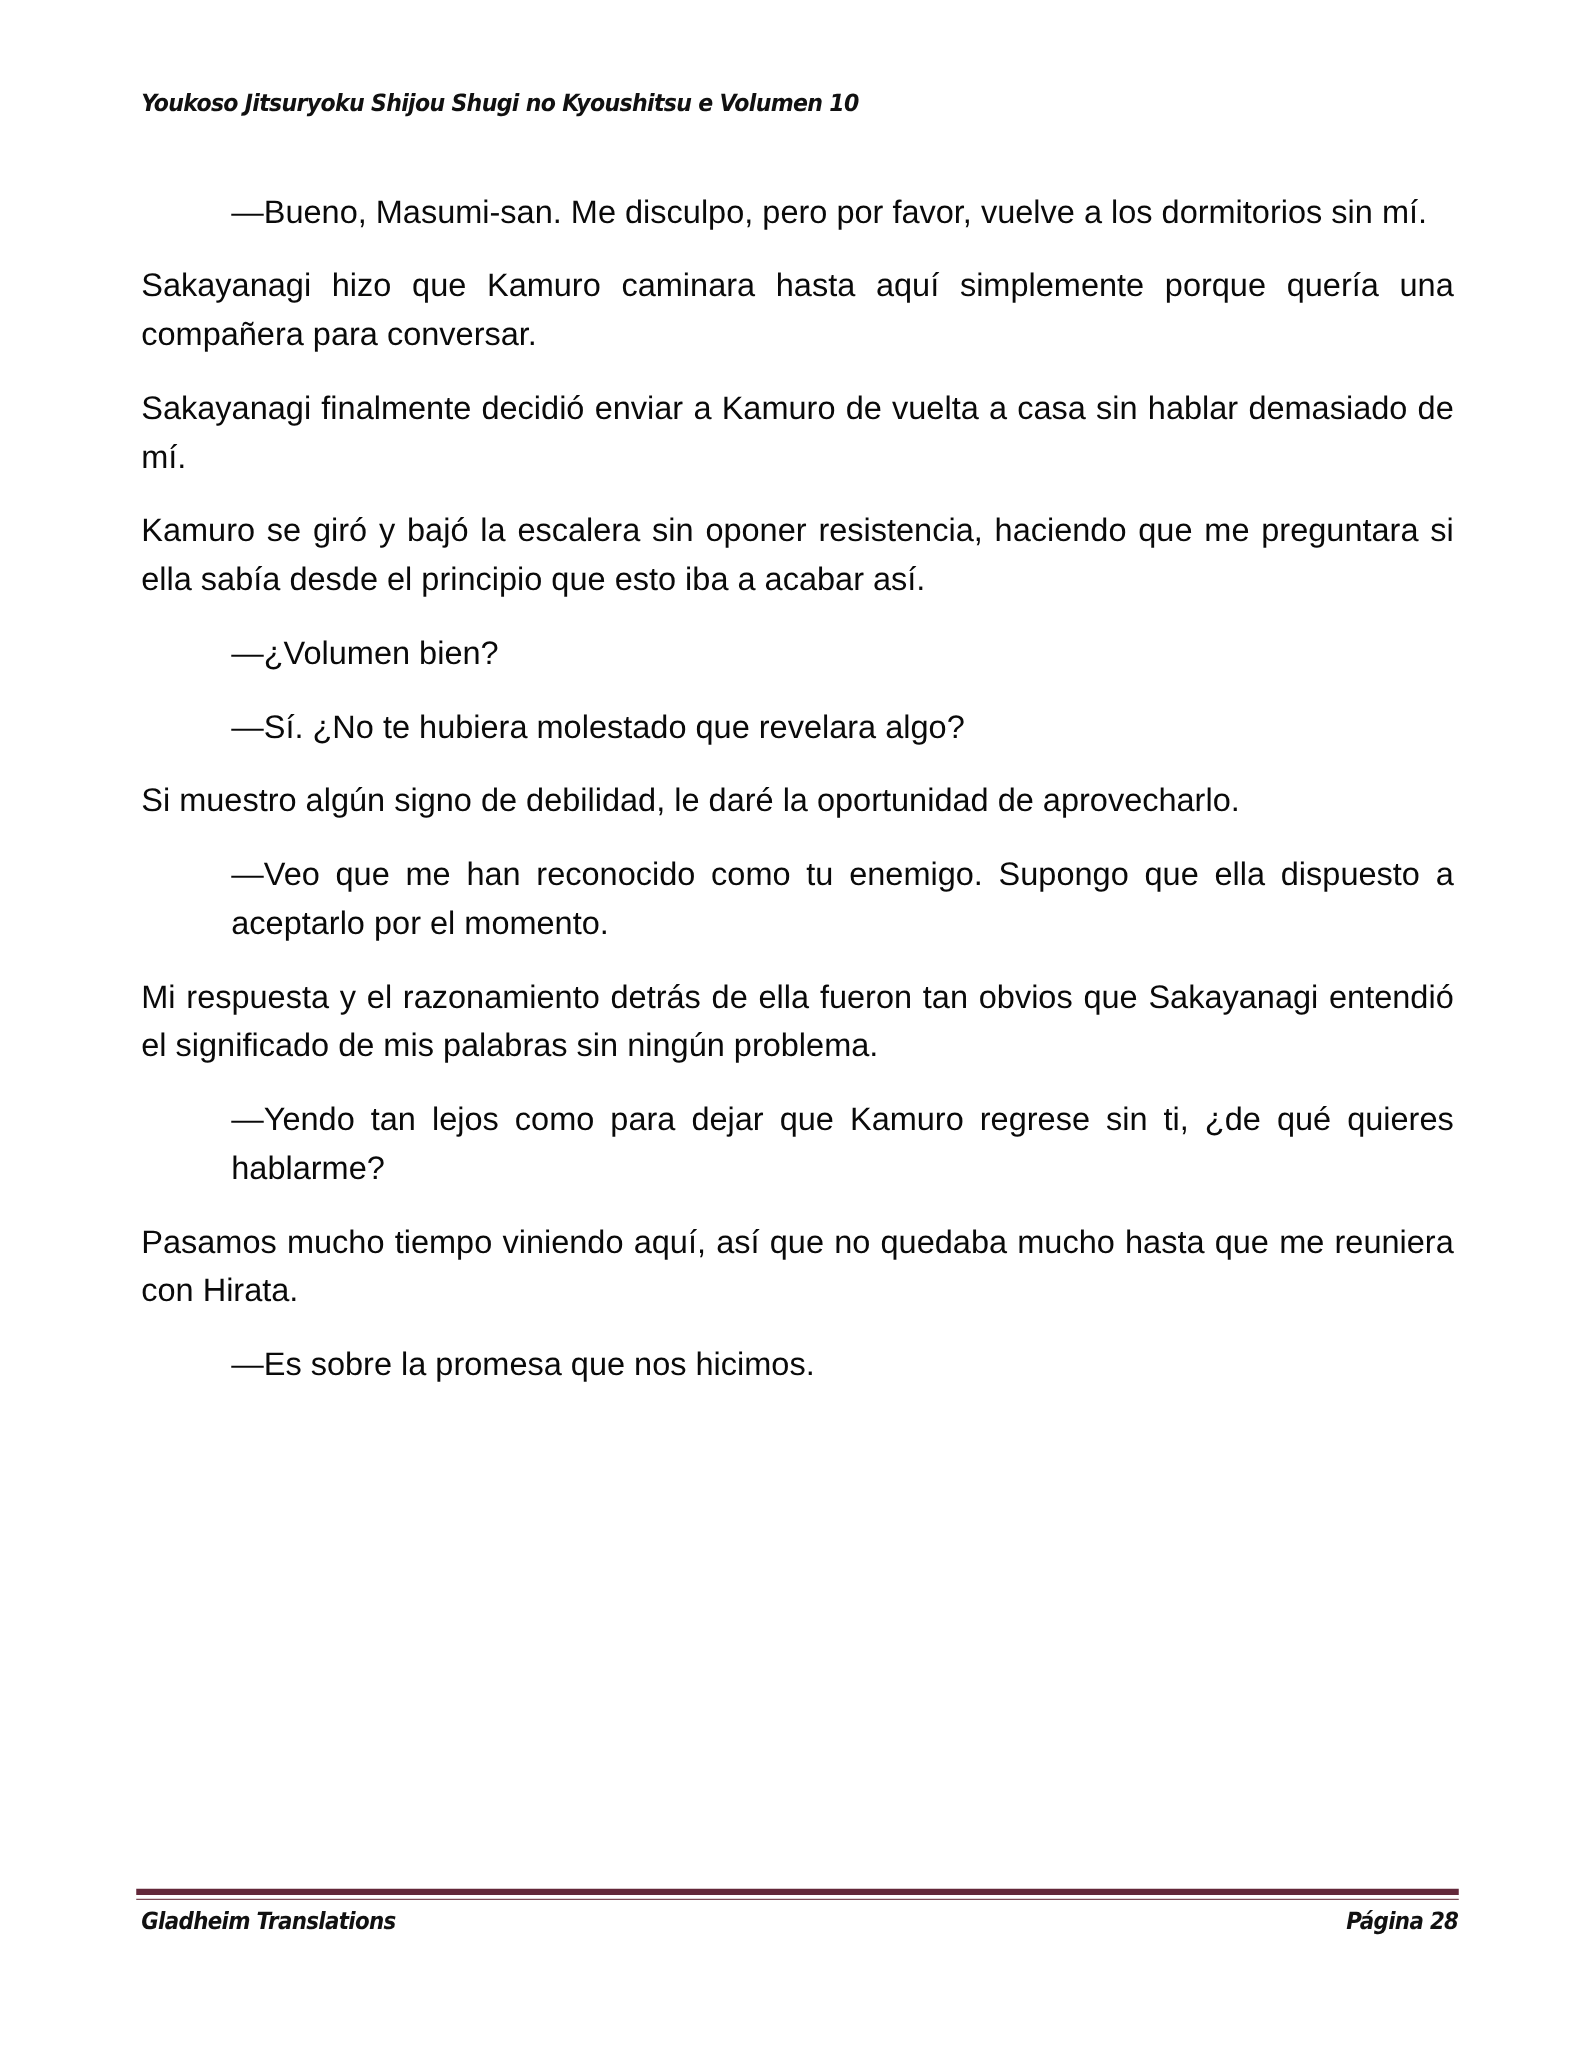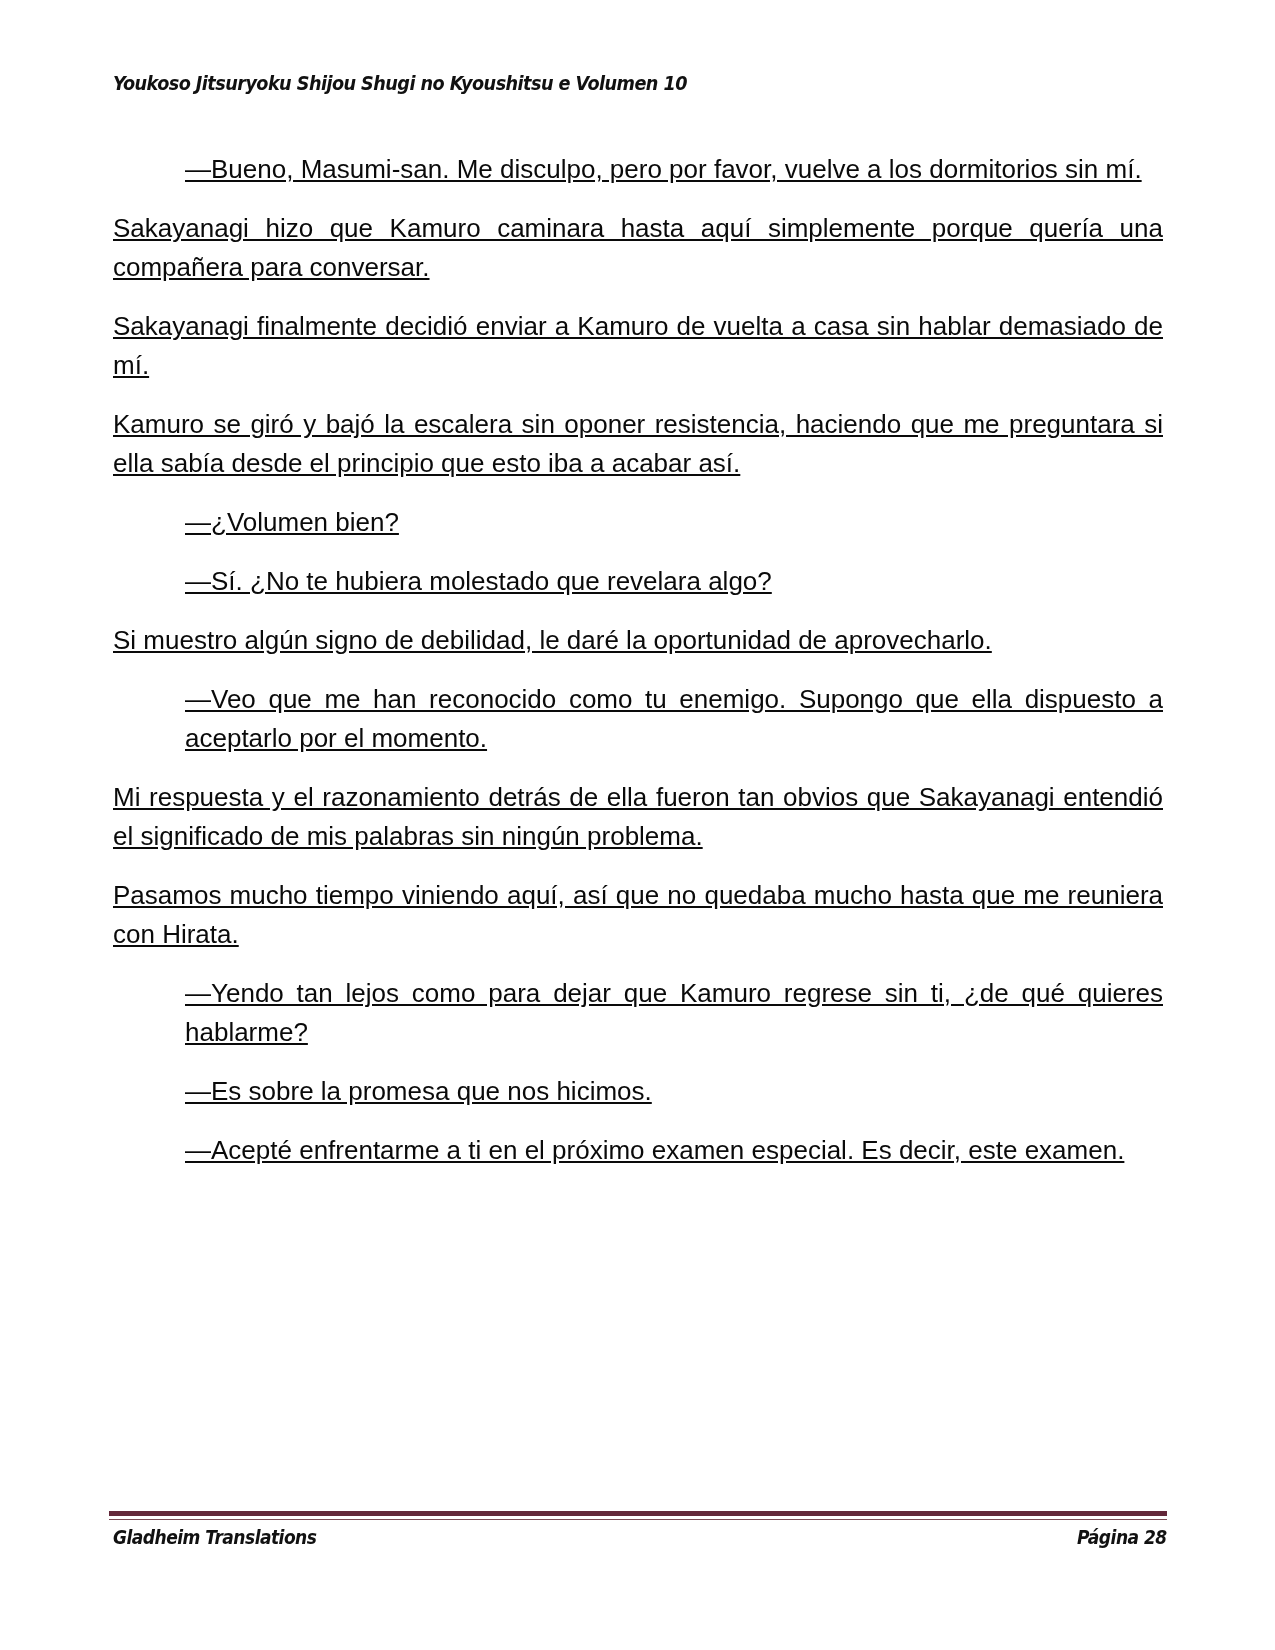--- a/index.html
+++ b/index.html
@@ -35,21 +35,20 @@
       width: 1050px;
       font-family: "Liberation Sans", sans-serif;
       font-size: 26px;
       line-height: 39px;
     }
     .para {
       margin: 0 0 20px 0;
       text-align: justify;
       text-align-last: left;
       word-spacing: 0px;
-      text-decoration: underline;
     }
     .para.dialogue {
       padding-left: 72px;
     }
     .footer-rule {
       position: absolute;
       left: 109px;
       top: 1511px;
       width: 1058px;
       height: 5px;
@@ -93,22 +92,21 @@
 <div class="body-text">
   <p class="para dialogue">—Bueno, Masumi-san. Me disculpo, pero por favor, vuelve a los dormitorios sin mí.</p>
   <p class="para">Sakayanagi hizo que Kamuro caminara hasta aquí simplemente porque quería una compañera para conversar.</p>
   <p class="para">Sakayanagi finalmente decidió enviar a Kamuro de vuelta a casa sin hablar demasiado de mí.</p>
   <p class="para">Kamuro se giró y bajó la escalera sin oponer resistencia, haciendo que me preguntara si ella sabía desde el principio que esto iba a acabar así.</p>
   <p class="para dialogue">—¿Volumen bien?</p>
   <p class="para dialogue">—Sí. ¿No te hubiera molestado que revelara algo?</p>
   <p class="para">Si muestro algún signo de debilidad, le daré la oportunidad de aprovecharlo.</p>
   <p class="para dialogue">—Veo que me han reconocido como tu enemigo. Supongo que ella dispuesto a aceptarlo por el momento.</p>
   <p class="para">Mi respuesta y el razonamiento detrás de ella fueron tan obvios que Sakayanagi entendió el significado de mis palabras sin ningún problema.</p>
+  <p class="para dialogue">—Yendo tan lejos como para dejar que Kamuro regrese sin ti, ¿de qué quieres hablarme?</p>
   <p class="para">Pasamos mucho tiempo viniendo aquí, así que no quedaba mucho hasta que me reuniera con Hirata.</p>
-  <p class="para dialogue">—Yendo tan lejos como para dejar que Kamuro regrese sin ti, ¿de qué quieres hablarme?</p>
   <p class="para dialogue">—Es sobre la promesa que nos hicimos.</p>
-  <p class="para dialogue">—Acepté enfrentarme a ti en el próximo examen especial. Es decir, este examen.</p>
 </div>
 
 <div class="footer-rule"></div>
 <div class="footer-rule-thin"></div>
 <div class="footer-left">Gladheim Translations</div>
 <div class="footer-right">Página 28</div>
 
 </body></html>

